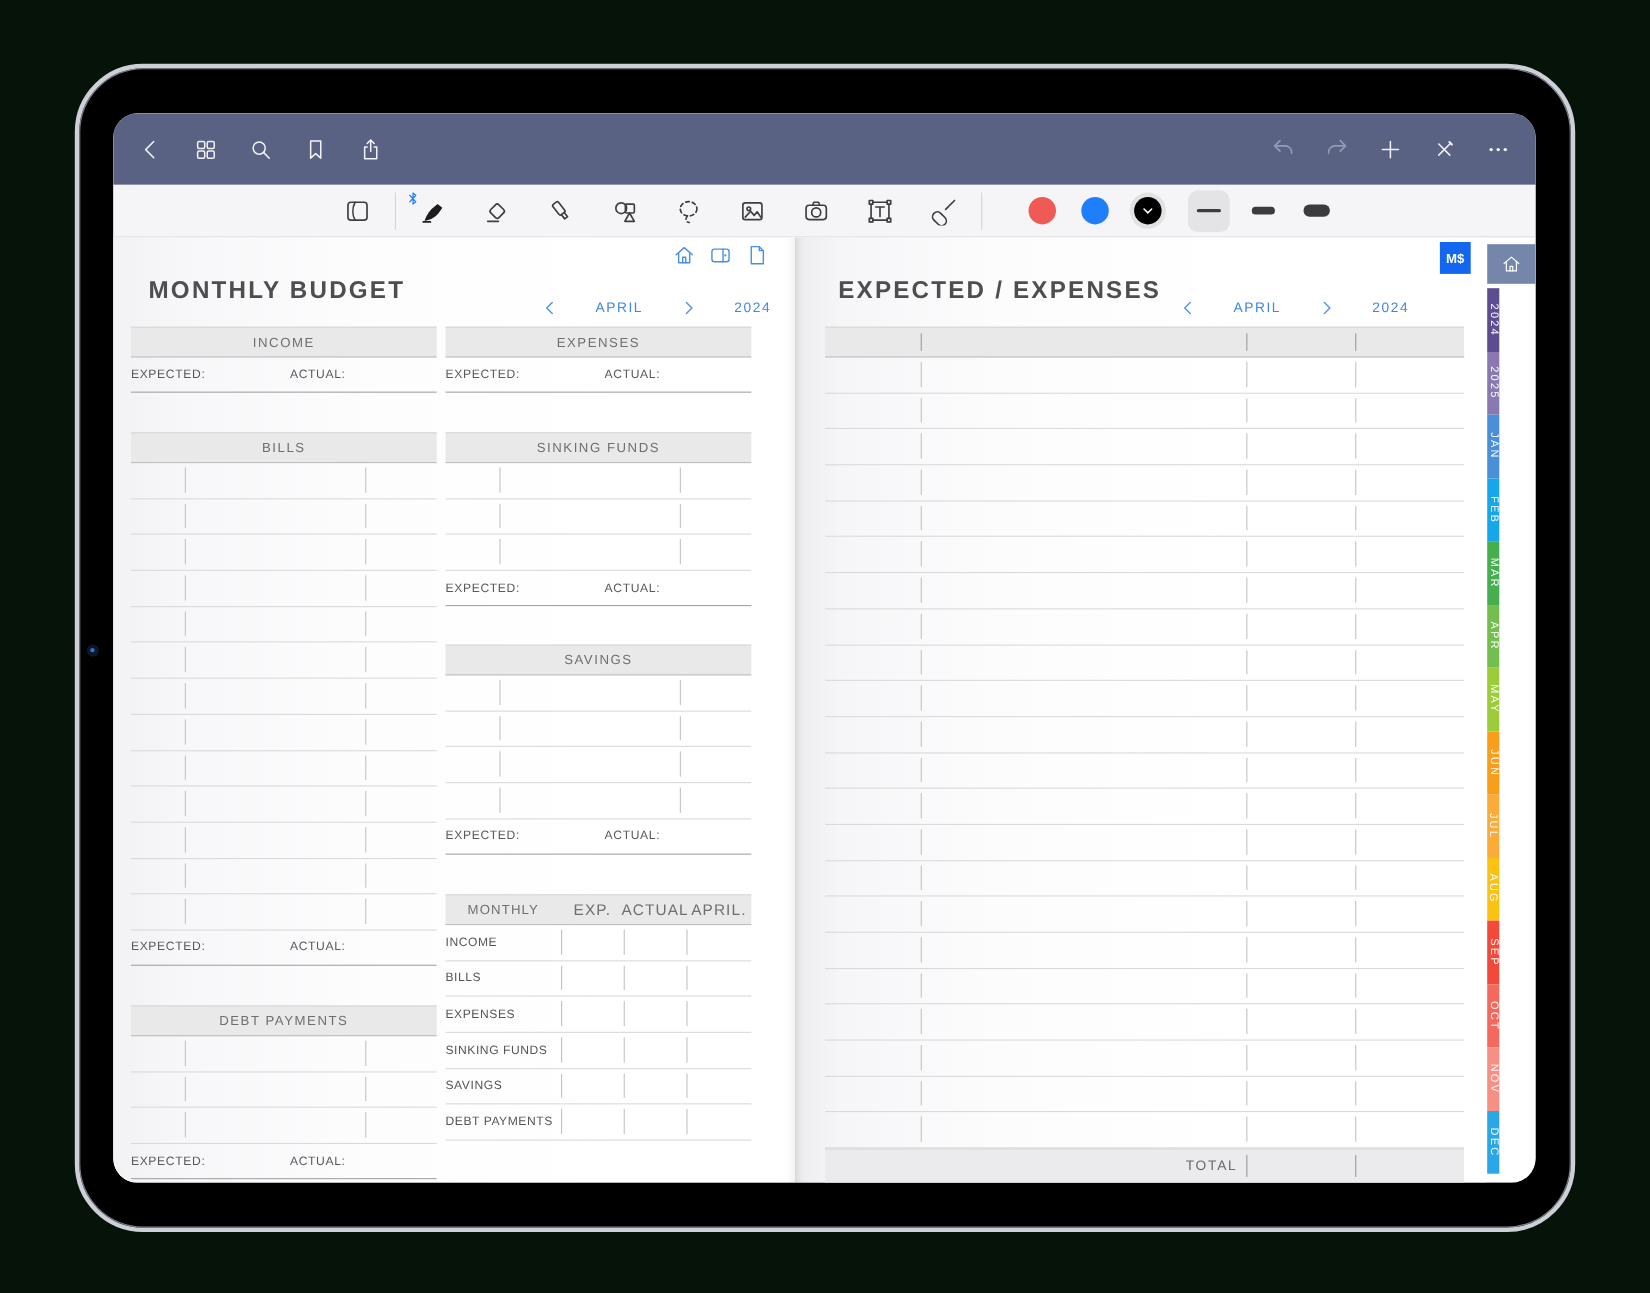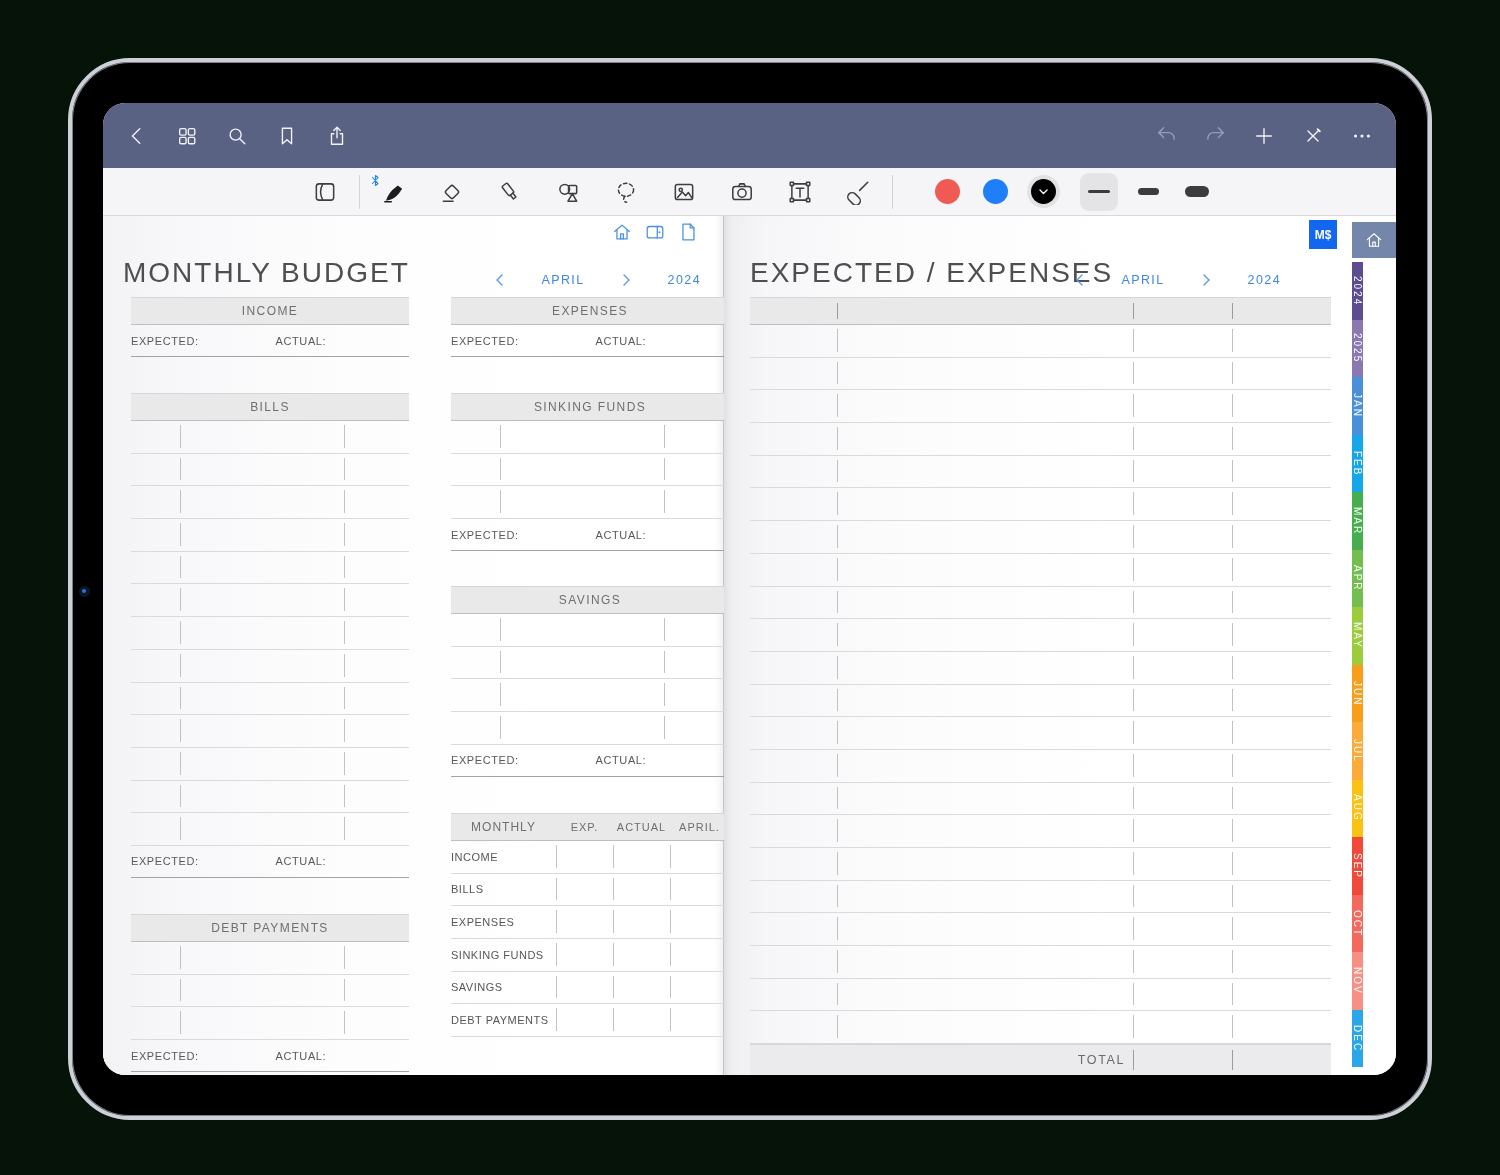--- a/index.html
+++ b/index.html
@@ -32,44 +32,44 @@
   .bar{background:#3c3c3e;border-radius:6px}
   .bar.thin{width:22px;height:3.5px}
   .bar.med{width:21px;height:7px}
   .bar.thick{width:24px;height:11px}
   
   .content{position:relative;height:859px;display:flex;background:#fff}
   .page{position:relative;box-sizing:border-box}
   .page-left{width:621px;border-right:1px solid #c8c8ca;background:linear-gradient(90deg,#f2f2f4 0,#f7f7f9 60px,#fdfdfe 240px,#fff 450px);box-shadow:inset -9px 0 10px -8px rgba(0,0,0,.10)}
   .page-right{width:627px;background:linear-gradient(90deg,#ededf0 0,#f6f6f8 40px,#fcfcfd 180px,#fff 400px);box-shadow:inset 7px 0 9px -7px rgba(0,0,0,.12)}
   .page-head{height:81px;position:relative}
-  .ptitle{position:absolute;left:20px;bottom:8px;margin:0;font-size:28px;font-weight:400;letter-spacing:2px;color:#4e4e50}
+  .ptitle{position:absolute;left:20px;bottom:8px;margin:12px;font-size:22px;font-weight:700;letter-spacing:2px;color:#4e4e50}
   .page-right .ptitle{left:26px}
   .pnav{position:absolute;bottom:10px;display:flex;align-items:center;gap:36px;font-size:12.5px;letter-spacing:1.4px;color:#3e86e8}
   .page-left .pnav{right:22px}
   .page-right .pnav{right:70px}
   .pnav .chev{display:inline-flex;cursor:pointer}
   .pnav .chev svg{stroke:#5a97ea;fill:none;stroke-width:1.4;stroke-linecap:round;stroke-linejoin:round}
   .pnav .lnk{cursor:pointer}
   .quick-links{position:absolute;top:5px;right:24px;display:flex;gap:11px}
   .quick-links span{width:22px;height:22px;display:inline-flex;cursor:pointer}
   .quick-links svg{stroke:#4a90e2;fill:none;stroke-width:1.4;stroke-linecap:round;stroke-linejoin:round}
   .badge{position:absolute;top:4px;right:14px;width:28px;height:29px;background:#1266f0;color:#fff;display:flex;align-items:center;justify-content:center;font-size:12px;font-weight:bold;cursor:pointer}
   
-  .cols{display:grid;grid-template-columns:278px 278px;column-gap:42px;padding:0 28px}
+  .cols{display:grid;grid-template-columns:278px 278px;column-gap:8px;padding:0 16px}
   .hbar{height:28px;background:#e9e9ea;border-top:1px solid #d6d6d8;border-bottom:1px solid #bfbfc1;display:flex;align-items:center;justify-content:center;font-size:12px;letter-spacing:1.4px;color:#6f6f72;box-sizing:border-box}
   .mt36{margin-top:36px}.mt35{margin-top:35px}
   .ea{height:31px;border-bottom:1px solid #a3a3a5;display:flex;align-items:center;font-size:11px;color:#59595b;letter-spacing:.6px}
   .ea .e{width:52%}
   .lrow{height:31.7px;border-bottom:1px solid #dadadc;position:relative}
   .vd{position:absolute;top:4px;bottom:5px;width:1px;background:#c2c2c4}
   .va{left:17.8%}.vb{left:76.5%}
   
   .sum-head{display:flex;position:relative}
-  .sum-head span{display:flex;align-items:center;justify-content:center;font-size:11px;letter-spacing:1px;color:#6f6f72;box-sizing:border-box}
+  .sum-head span{display:flex;align-items:center;justify-content:center;font-size:14px;letter-spacing:1px;color:#6f6f72;box-sizing:border-box}
   .sum-head span:nth-child(1){width:105px;font-size:12px}
   .sum-head span:nth-child(2){width:57px}
   .sum-head span:nth-child(3){width:57px}
   .sum-head span:nth-child(4){flex:1}
   .srow{height:31.7px;border-bottom:1px solid #dadadc;position:relative;display:flex;align-items:center;font-size:11px;letter-spacing:.5px;color:#56565a}
   .s1{left:105px}.s2{left:162px}.s3{left:219px}
   
   .rtable{margin-left:26px;width:581px}
   .rth{position:relative;display:flex}
   .rth span{display:flex;align-items:center;justify-content:center;font-size:12px;letter-spacing:1.5px;color:#6e6e71;box-sizing:border-box}

